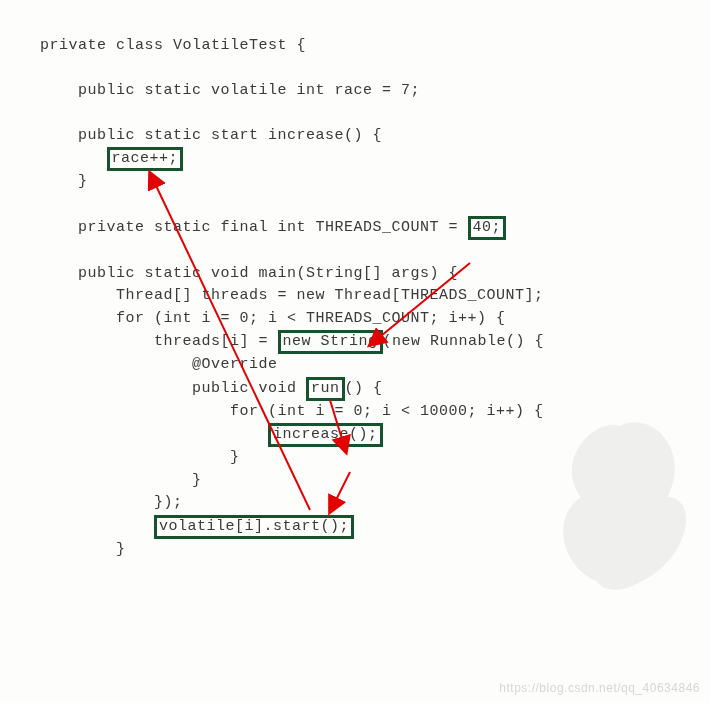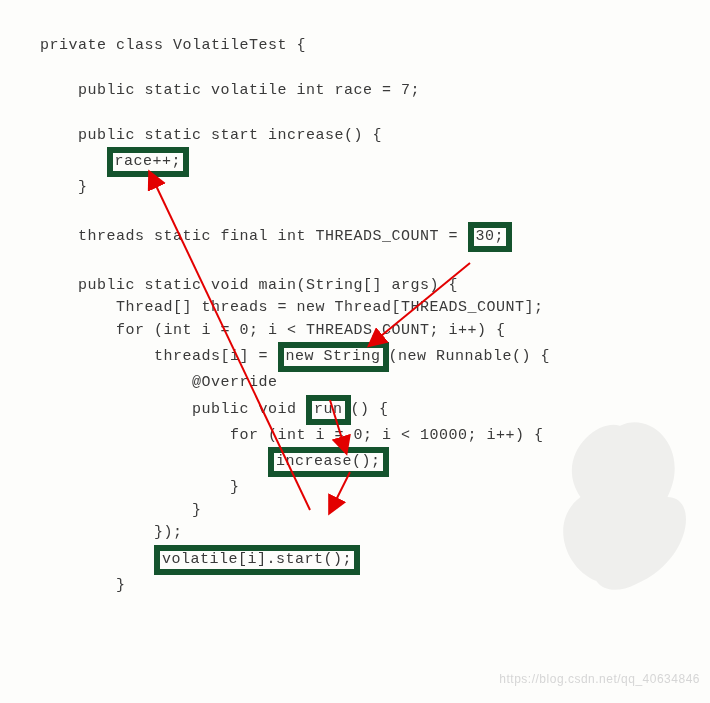--- a/index.html
+++ b/index.html
@@ -17,36 +17,36 @@
   .code {
     position: absolute;
     left: 40px;
     top: 12px;
     white-space: pre;
     line-height: 1.5;
     letter-spacing: 0.5px;
   }
   .hl {
     display: inline-block;
-    border: 6px solid #14532d;
+    border: 3px solid #14532d;
     padding: 0 2px;
     line-height: 18px;
   }
   svg.arrows {
     position: absolute;
     left: 0;
     top: 0;
     width: 710px;
     height: 703px;
     pointer-events: none;
   }
   .watermark {
     position: absolute;
     right: 10px;
-    bottom: 17px;
+    bottom: 8px;
     font-family: Arial, sans-serif;
     font-size: 12px;
     color: #d6d6d6;
     letter-spacing: 0.5px;
   }
   .wm-shape {
     position: absolute;
     right: 10px;
     top: 410px;
     width: 160px;
@@ -59,21 +59,21 @@
 
 <div class="code">
 <span>private class VolatileTest {</span>
 <span></span>
 <span>    public static volatile int race = 7;</span>
 <span></span>
 <span>    public static start increase() {</span>
 <span>       </span><span class="hl">race++;</span>
 <span>    }</span>
 <span></span>
-<span>    threads static final int THREADS_COUNT = </span><span class="hl">30;</span>
+<span>    private static final int THREADS_COUNT = </span><span class="hl">40;</span>
 <span></span>
 <span>    public static void main(String[] args) {</span>
 <span>        Thread[] threads = new Thread[THREADS_COUNT];</span>
 <span>        for (int i = 0; i &lt; THREADS_COUNT; i++) {</span>
 <span>            threads[i] = </span><span class="hl">new String</span><span>(new Runnable() {</span>
 <span>                @Override</span>
 <span>                public void </span><span class="hl">run</span><span>() {</span>
 <span>                    for (int i = 0; i &lt; 10000; i++) {</span>
 <span>                        </span><span class="hl">increase();</span>
 <span>                    }</span>

